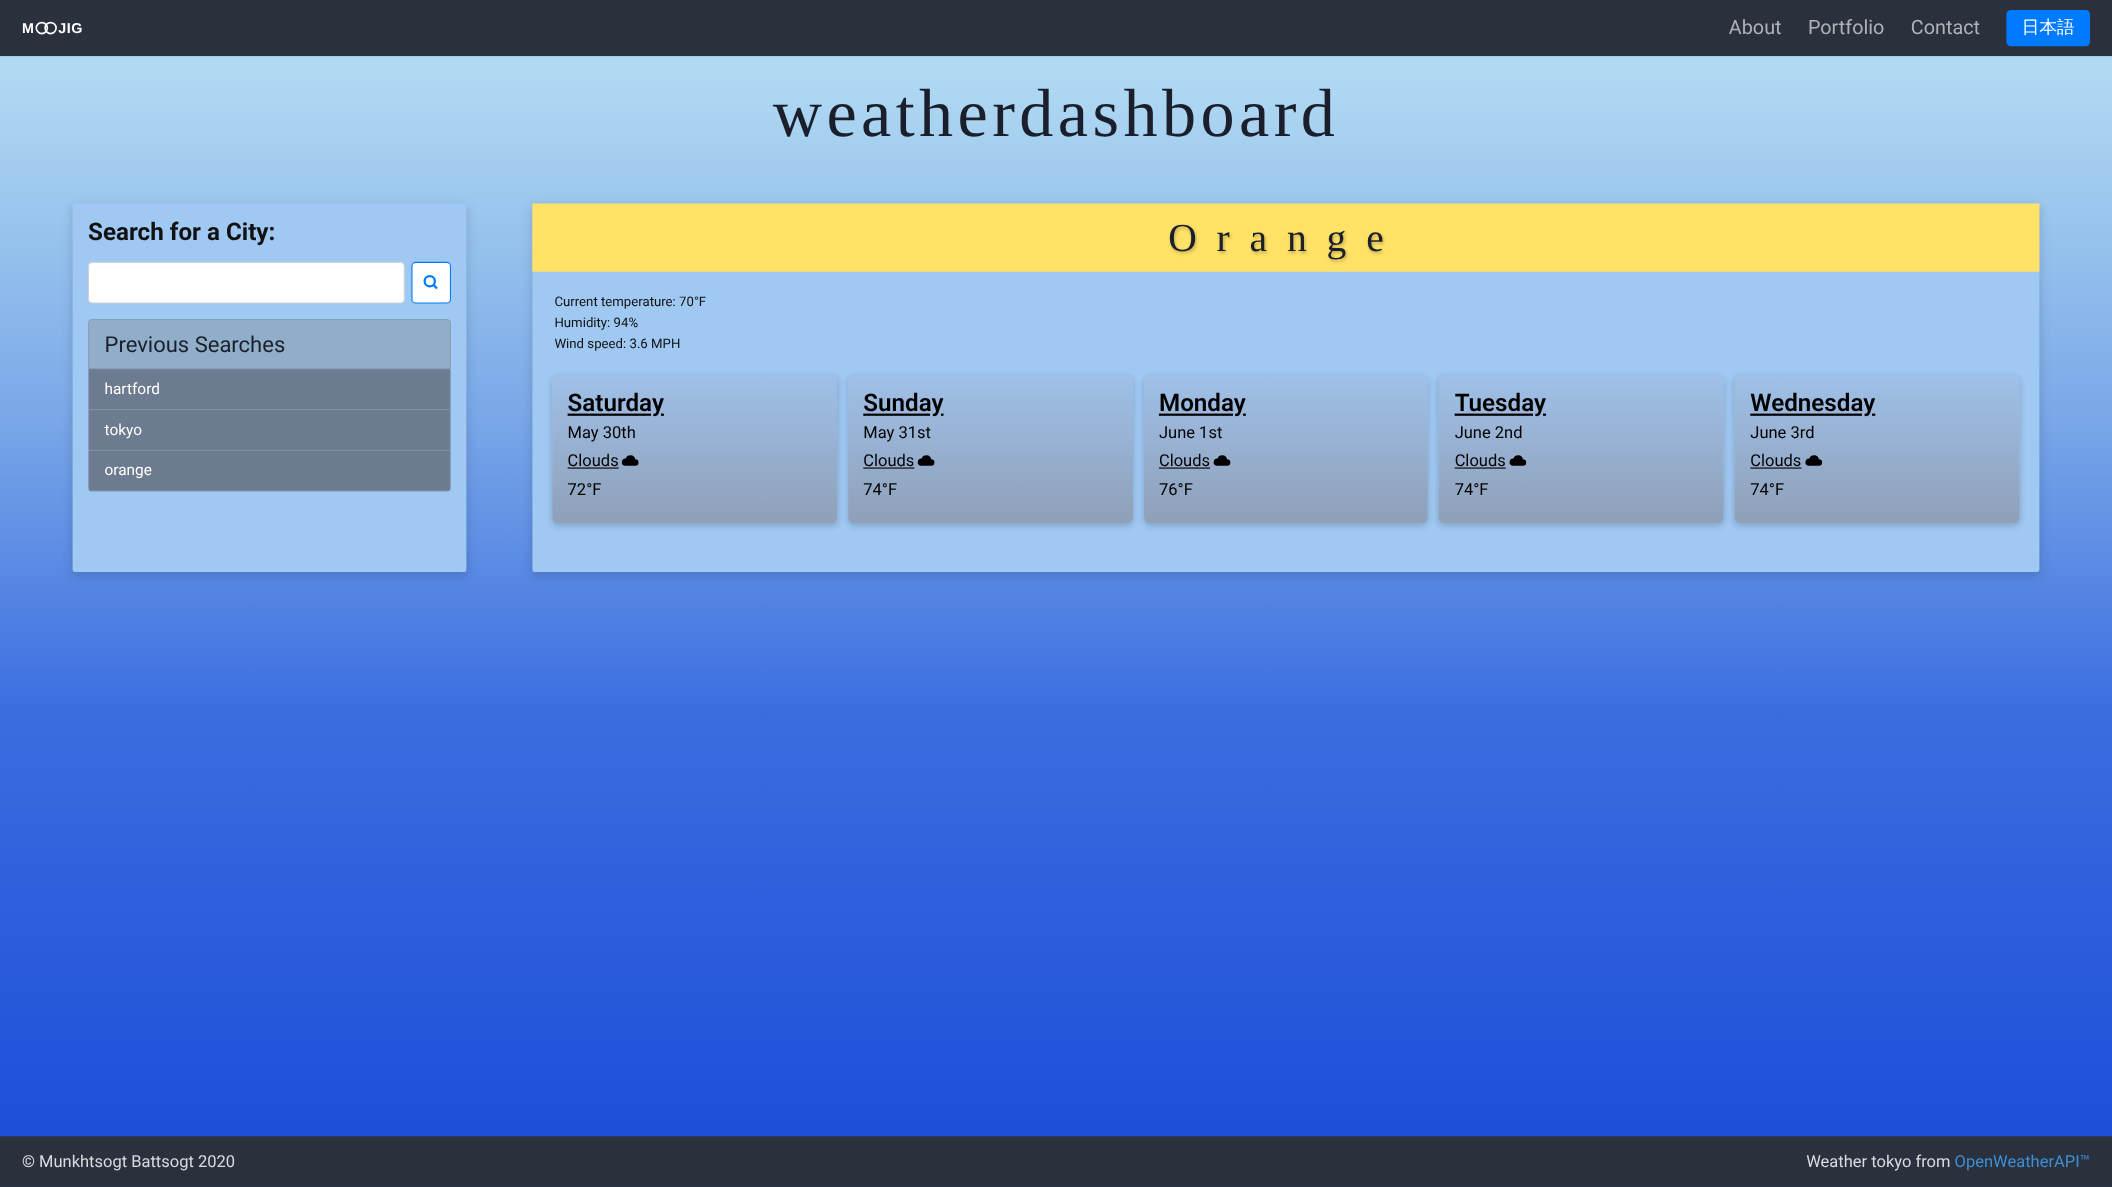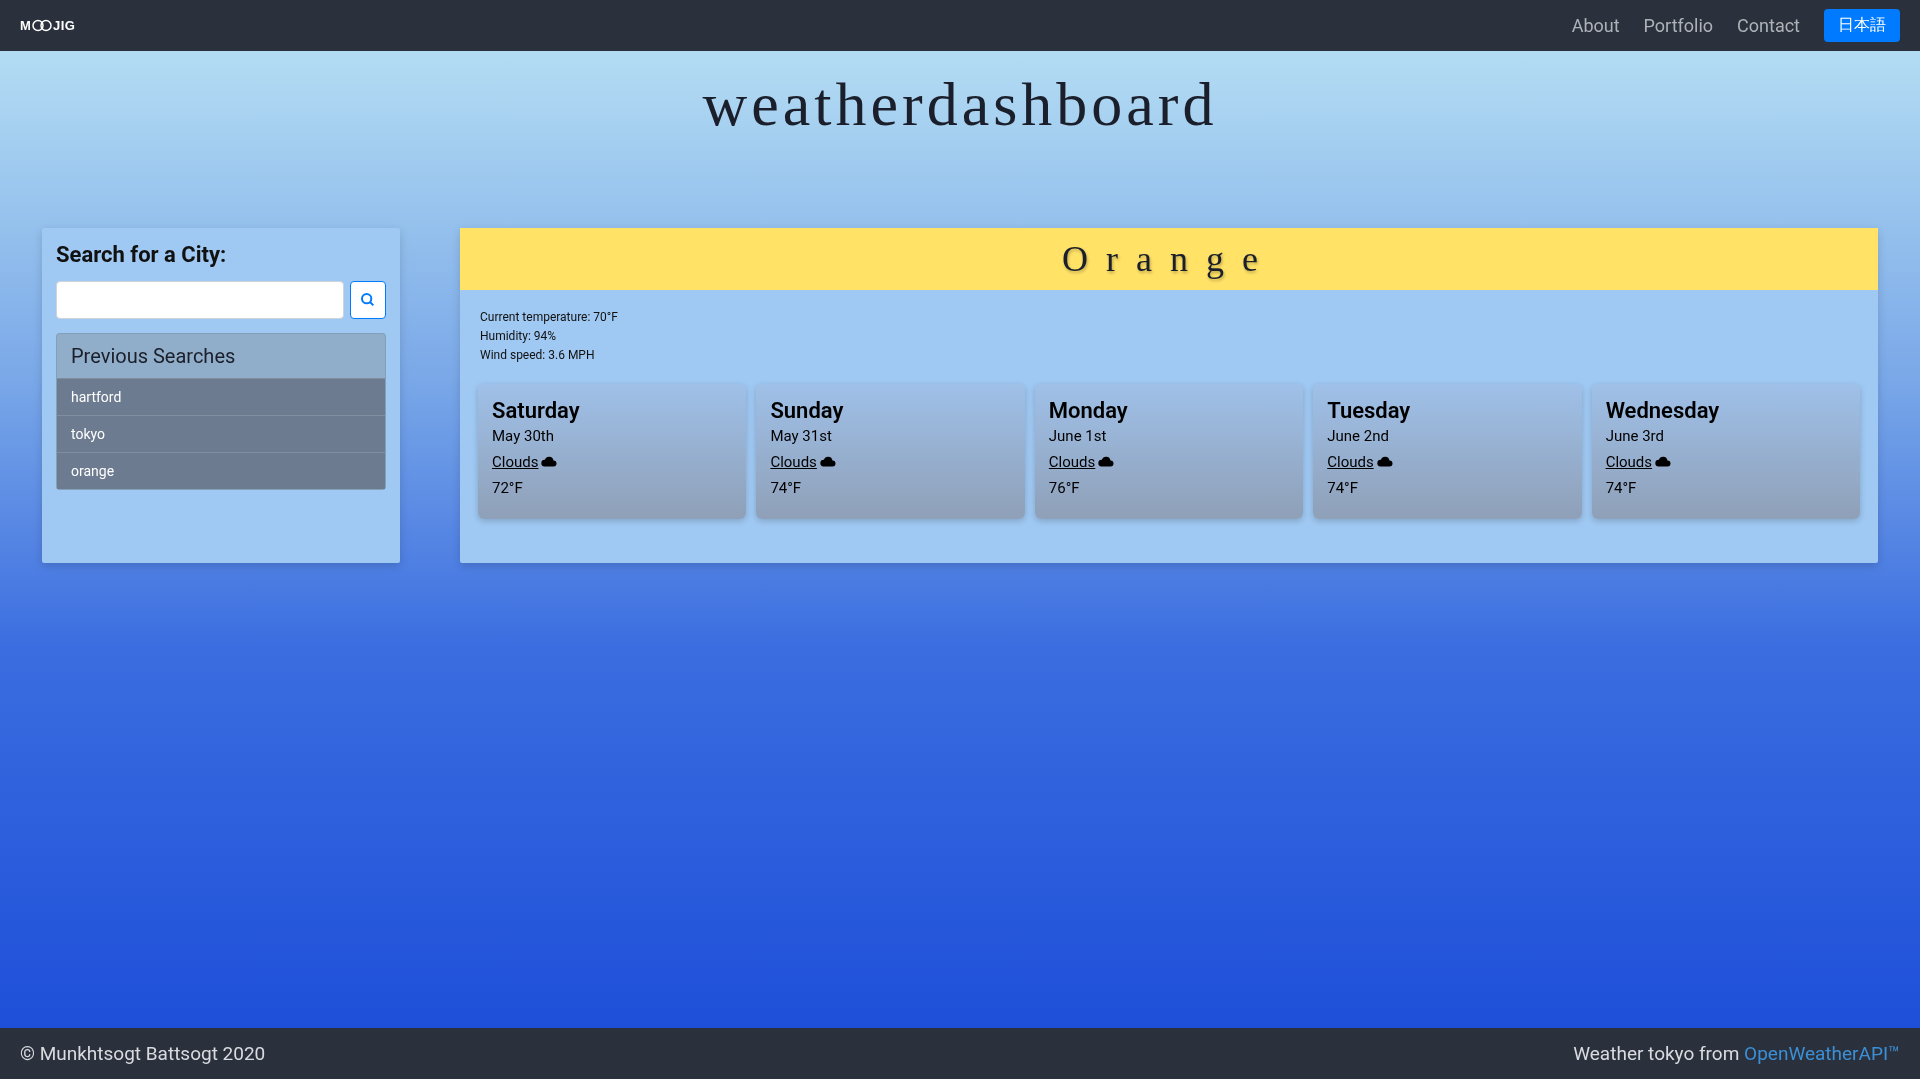--- a/index.html
+++ b/index.html
@@ -44,22 +44,21 @@
   font-family: Georgia, 'Times New Roman', serif;
   font-size: 62px;
   font-weight: 300;
   letter-spacing: 4px;
   color: #1b1f2b;
   padding: 18px 0 45px;
 }
 .container {
   display: flex;
   gap: 60px;
-  padding: 0 42px 42px;
-  margin-top: 43px;
+  padding: 0 66px 42px;
 }
 .sidebar {
   background: #9fc8f2;
   width: 358px;
   min-height: 335px;
   padding: 14px;
   border-radius: 2px;
   box-shadow: 0 3px 10px rgba(0,0,0,0.15);
 }
 .sidebar h2 { font-size: 22px; color: #111; margin-bottom: 14px; }
@@ -122,33 +121,33 @@
 .current { padding: 18px 20px 10px; font-size: 12px; color: #111; line-height: 1.6; }
 .uv-badge { background: #ffeb3b; border-radius: 4px; padding: 1px 4px; }
 .forecast-row { display: flex; gap: 10px; padding: 8px 18px 0; }
 .fcard {
   flex: 1;
   background: linear-gradient(180deg, #9fc0e8 0%, #8fa0b8 100%);
   border-radius: 6px;
   box-shadow: 0 2px 6px rgba(0,0,0,0.18);
   padding: 14px 14px 22px;
 }
-.fcard h3 { font-size: 22px; margin-bottom: 4px; font-weight: 600; }
+.fcard h3 { font-size: 22px; text-decoration: underline; margin-bottom: 4px; font-weight: 600; }
 .fcard .date { font-size: 15px; }
 .fcard .cond { font-size: 15px; margin-top: 8px; display: flex; align-items: center; gap: 2px; text-decoration: underline; }
 .fcard .temp { font-size: 15px; margin-top: 8px; }
 .cloud-icon { width: 18px; height: 14px; }
 .footer {
   margin-top: auto;
   background: #2b313c;
   color: #d9dbe0;
   display: flex;
   justify-content: space-between;
   padding: 14px 20px;
-  font-size: 19px;
+  font-size: 15px;
 }
 .footer a { color: #3b8fd6; text-decoration: none; }
 </style>
 </head>
 <body>
 
 <nav class="navbar">
   <div class="logo">
     <svg class="logo-svg" viewBox="0 0 160 40">
       <text x="0" y="28" fill="#fff" font-family="Arial" font-weight="800" font-size="26">M</text>

